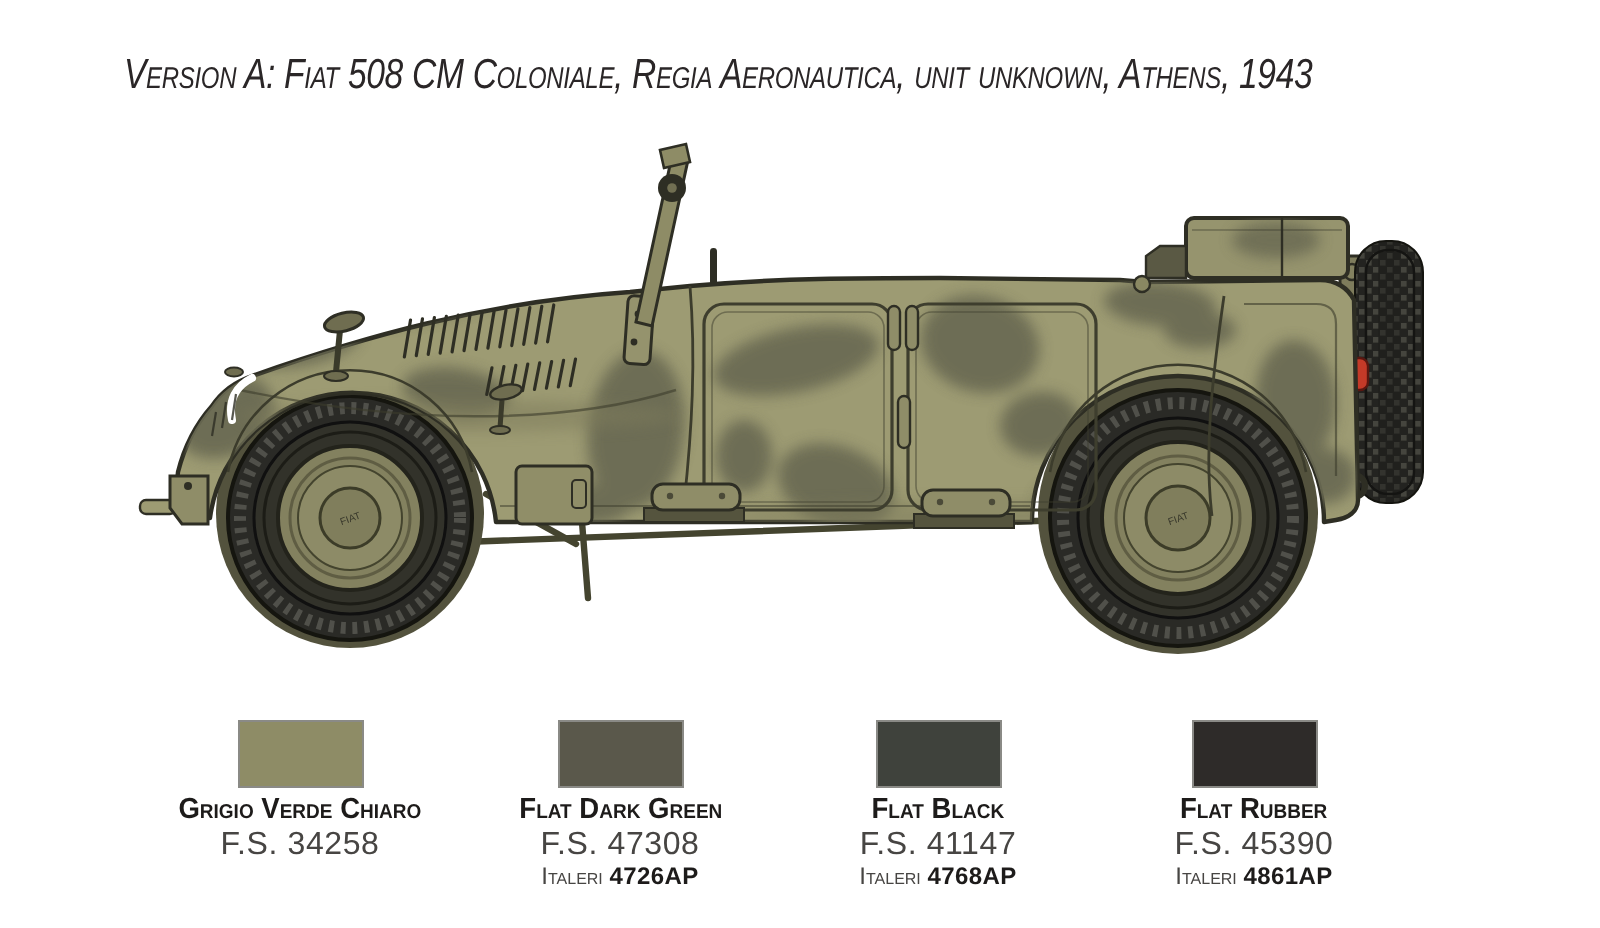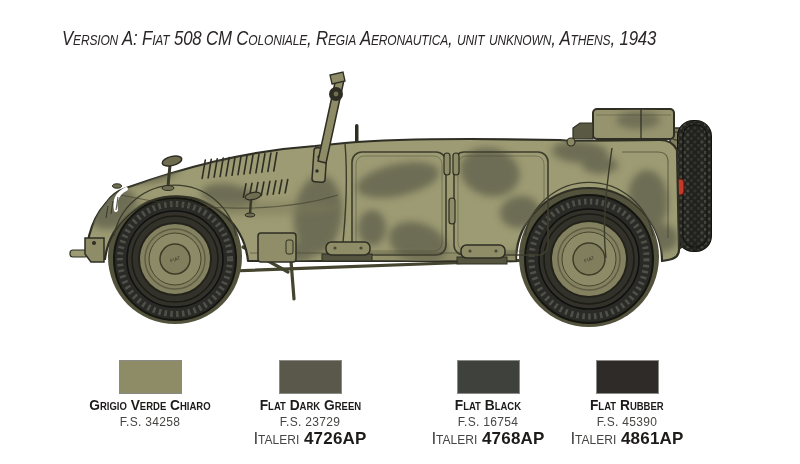--- a/index.html
+++ b/index.html
@@ -21,25 +21,25 @@
     display:flex;flex-direction:column;align-items:center;text-align:center;
   }
   .paint-col .swatch{
     width:63px;height:34px;border:1px solid #8a8a86;box-sizing:border-box;
   }
   .paint-name{
     margin-top:4px;font-weight:bold;font-variant:small-caps;font-size:14.5px;
     line-height:15px;color:#1d1b1a;transform:scaleX(0.95);white-space:nowrap;
   }
   .paint-fs{
-    margin-top:2px;font-size:12px;line-height:15px;color:#474543;
+    margin-top:2px;font-size:16px;line-height:15px;color:#474543;
     letter-spacing:0.3px;white-space:nowrap;
   }
   .paint-italeri{
-    margin-top:2px;font-size:17px;line-height:13px;color:#474543;
+    margin-top:2px;font-size:12px;line-height:13px;color:#474543;
     font-variant:small-caps;white-space:nowrap;
   }
   .paint-italeri b{color:#1d1b1a;font-variant:normal;letter-spacing:0.2px;}
   
   .f-base{fill:var(--camo-base,#9d9b73);}
   .s-out{stroke:var(--outline,#2e2e24);}
   .inner-line{stroke:#3c3c2c;fill:none;}
 </style>
 </head>
 <body>
@@ -265,28 +265,28 @@
     <div class="paint-col" style="left:62px">
       <div class="swatch" style="background: rgb(142, 140, 102);"></div>
       <div class="paint-name">Grigio Verde Chiaro</div>
       <div class="paint-fs">F.S. 34258</div>
       <div class="paint-italeri" style="visibility: hidden;"><span></span> <b></b></div>
     </div>
 
     <div class="paint-col" style="left:222px">
       <div class="swatch" style="background: rgb(90, 88, 75);"></div>
       <div class="paint-name">Flat Dark Green</div>
-      <div class="paint-fs">F.S. 23729</div>
+      <div class="paint-fs">F.S. 47308</div>
       <div class="paint-italeri"><span>Italeri</span> <b>4726AP</b></div>
     </div>
 
-    <div class="paint-col" style="left:400px">
+    <div class="paint-col" style="left:381px">
       <div class="swatch" style="background: rgb(63, 66, 60);"></div>
       <div class="paint-name">Flat Black</div>
-      <div class="paint-fs">F.S. 16754</div>
+      <div class="paint-fs">F.S. 41147</div>
       <div class="paint-italeri"><span>Italeri</span> <b>4768AP</b></div>
     </div>
 
     <div class="paint-col" style="left:539px">
       <div class="swatch" style="background: rgb(46, 43, 41);"></div>
       <div class="paint-name">Flat Rubber</div>
       <div class="paint-fs">F.S. 45390</div>
       <div class="paint-italeri"><span>Italeri</span> <b>4861AP</b></div>
     </div>
 

